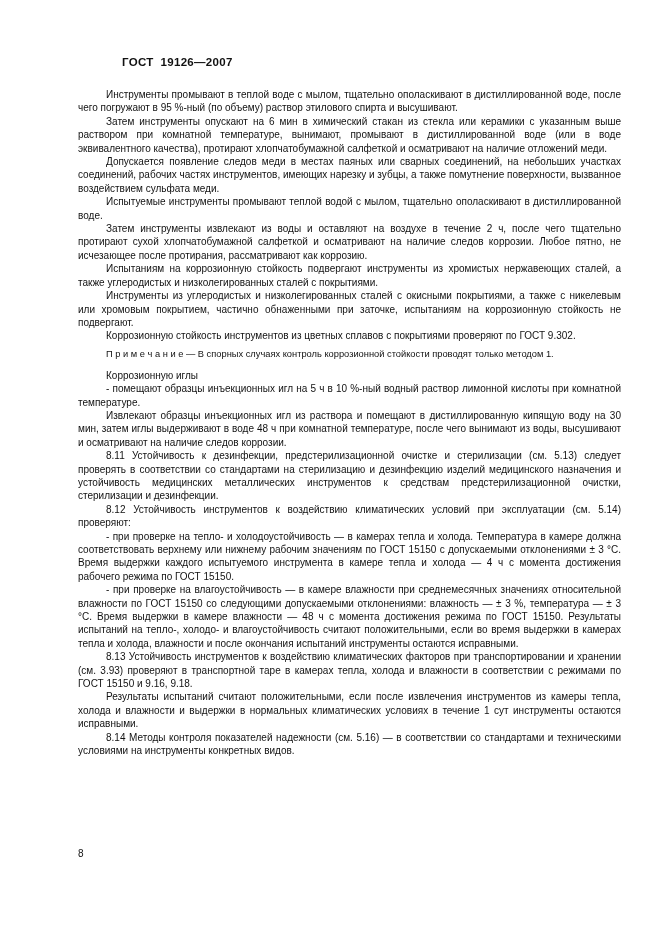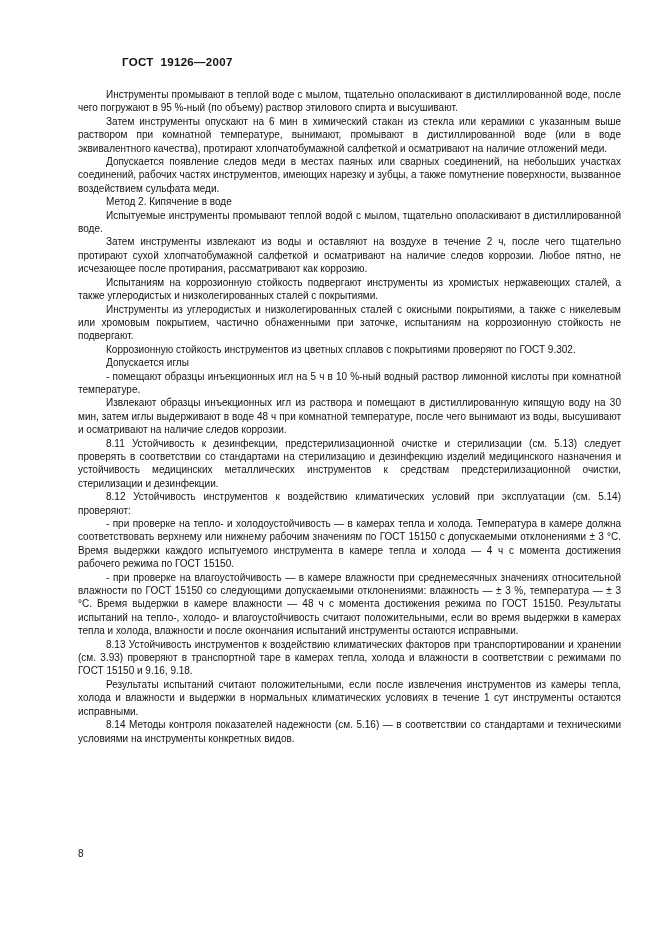--- a/index.html
+++ b/index.html
@@ -48,27 +48,27 @@
 </head>
 <body>
 
 <div class="page">
   <div class="doc-header">ГОСТ  19126—2007</div>
 
   <div class="content">
     <p>Инструменты промывают в теплой воде с мылом, тщательно ополаскивают в дистиллированной воде, после чего погружают в 95 %-ный (по объему) раствор этилового спирта и высушивают.</p>
     <p>Затем инструменты опускают на 6 мин в химический стакан из стекла или керамики с указанным выше раствором при комнатной температуре, вынимают, промывают в дистиллированной воде (или в воде эквивалентного качества), протирают хлопчатобумажной салфеткой и осматривают на наличие отложений меди.</p>
     <p>Допускается появление следов меди в местах паяных или сварных соединений, на небольших участках соединений, рабочих частях инструментов, имеющих нарезку и зубцы, а также помутнение поверхности, вызванное воздействием сульфата меди.</p>
-    <p>Метод 2. Кипячение в воде</p>
     <p>Испытуемые инструменты промывают теплой водой с мылом, тщательно ополаскивают в дистиллированной воде.</p>
     <p>Затем инструменты извлекают из воды и оставляют на воздухе в течение 2 ч, после чего тщательно протирают сухой хлопчатобумажной салфеткой и осматривают на наличие следов коррозии. Любое пятно, не исчезающее после протирания, рассматривают как коррозию.</p>
     <p>Испытаниям на коррозионную стойкость подвергают инструменты из хромистых нержавеющих сталей, а также углеродистых и низколегированных сталей с покрытиями.</p>
     <p>Инструменты из углеродистых и низколегированных сталей с окисными покрытиями, а также с никелевым или хромовым покрытием, частично обнаженными при заточке, испытаниям на коррозионную стойкость не подвергают.</p>
     <p>Коррозионную стойкость инструментов из цветных сплавов с покрытиями проверяют по ГОСТ 9.302.</p>
-    <p>Допускается иглы</p>
+    <p class="note">П р и м е ч а н и е — В спорных случаях контроль коррозионной стойкости проводят только методом 1.</p>
+    <p>Коррозионную иглы</p>
     <p>- помещают образцы инъекционных игл на 5 ч в 10 %-ный водный раствор лимонной кислоты при комнатной температуре.</p>
     <p>Извлекают образцы инъекционных игл из раствора и помещают в дистиллированную кипящую воду на 30 мин, затем иглы выдерживают в воде 48 ч при комнатной температуре, после чего вынимают из воды, высушивают и осматривают на наличие следов коррозии.</p>
     <p>8.11 Устойчивость к дезинфекции, предстерилизационной очистке и стерилизации (см. 5.13) следует проверять в соответствии со стандартами на стерилизацию и дезинфекцию изделий медицинского назначения и устойчивость медицинских металлических инструментов к средствам предстерилизационной очистки, стерилизации и дезинфекции.</p>
     <p>8.12 Устойчивость инструментов к воздействию климатических условий при эксплуатации (см. 5.14) проверяют:</p>
     <p>- при проверке на тепло- и холодоустойчивость — в камерах тепла и холода. Температура в камере должна соответствовать верхнему или нижнему рабочим значениям по ГОСТ 15150 с допускаемыми отклонениями ± 3 °С. Время выдержки каждого испытуемого инструмента в камере тепла и холода — 4 ч с момента достижения рабочего режима по ГОСТ 15150.</p>
     <p>- при проверке на влагоустойчивость — в камере влажности при среднемесячных значениях относительной влажности по ГОСТ 15150 со следующими допускаемыми отклонениями: влажность — ± 3 %, температура — ± 3 °С. Время выдержки в камере влажности — 48 ч с момента достижения режима по ГОСТ 15150. Результаты испытаний на тепло-, холодо- и влагоустойчивость считают положительными, если во время выдержки в камерах тепла и холода, влажности и после окончания испытаний инструменты остаются исправными.</p>
     <p>8.13 Устойчивость инструментов к воздействию климатических факторов при транспортировании и хранении (см. 3.93) проверяют в транспортной таре в камерах тепла, холода и влажности в соответствии с режимами по ГОСТ 15150 и 9.16, 9.18.</p>
     <p>Результаты испытаний считают положительными, если после извлечения инструментов из камеры тепла, холода и влажности и выдержки в нормальных климатических условиях в течение 1 сут инструменты остаются исправными.</p>
     <p>8.14 Методы контроля показателей надежности (см. 5.16) — в соответствии со стандартами и техническими условиями на инструменты конкретных видов.</p>
   </div>

